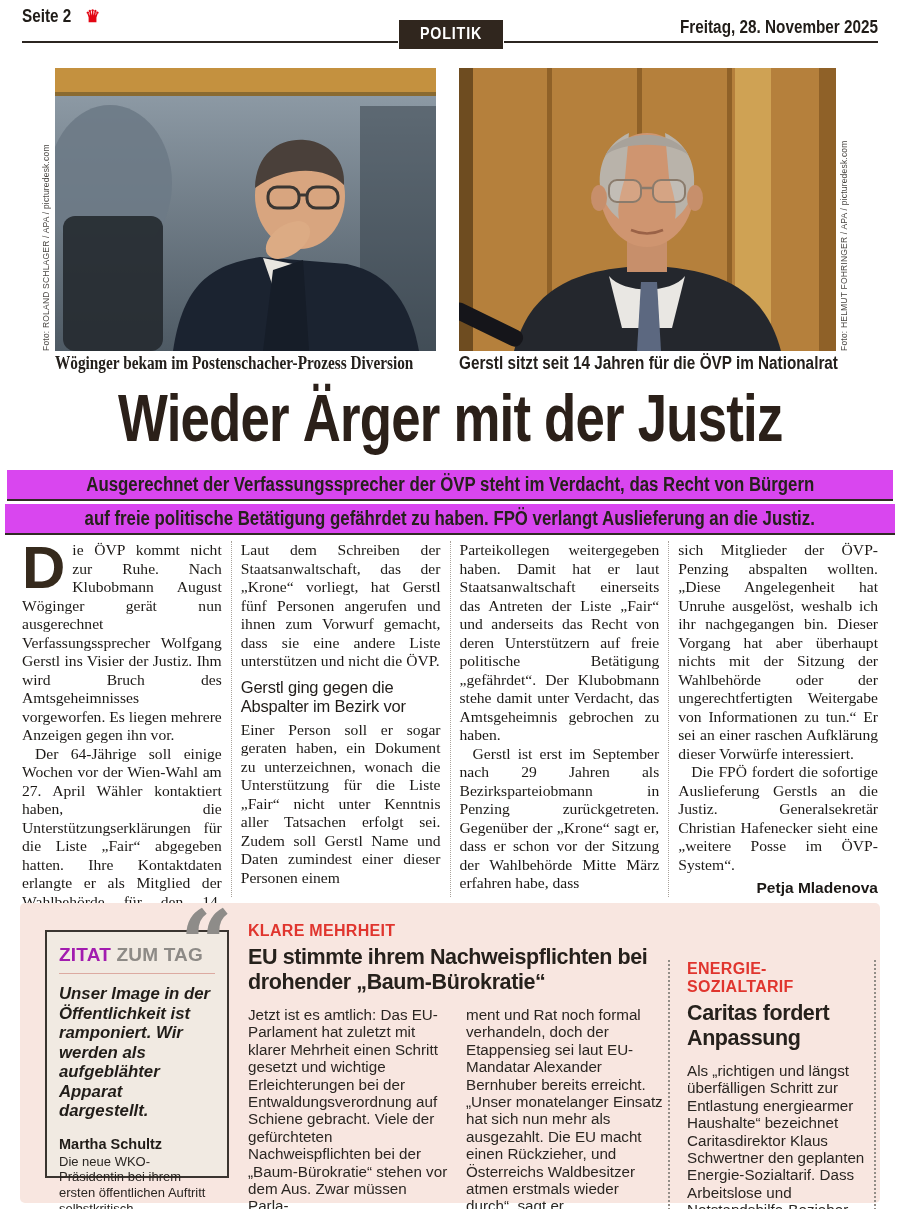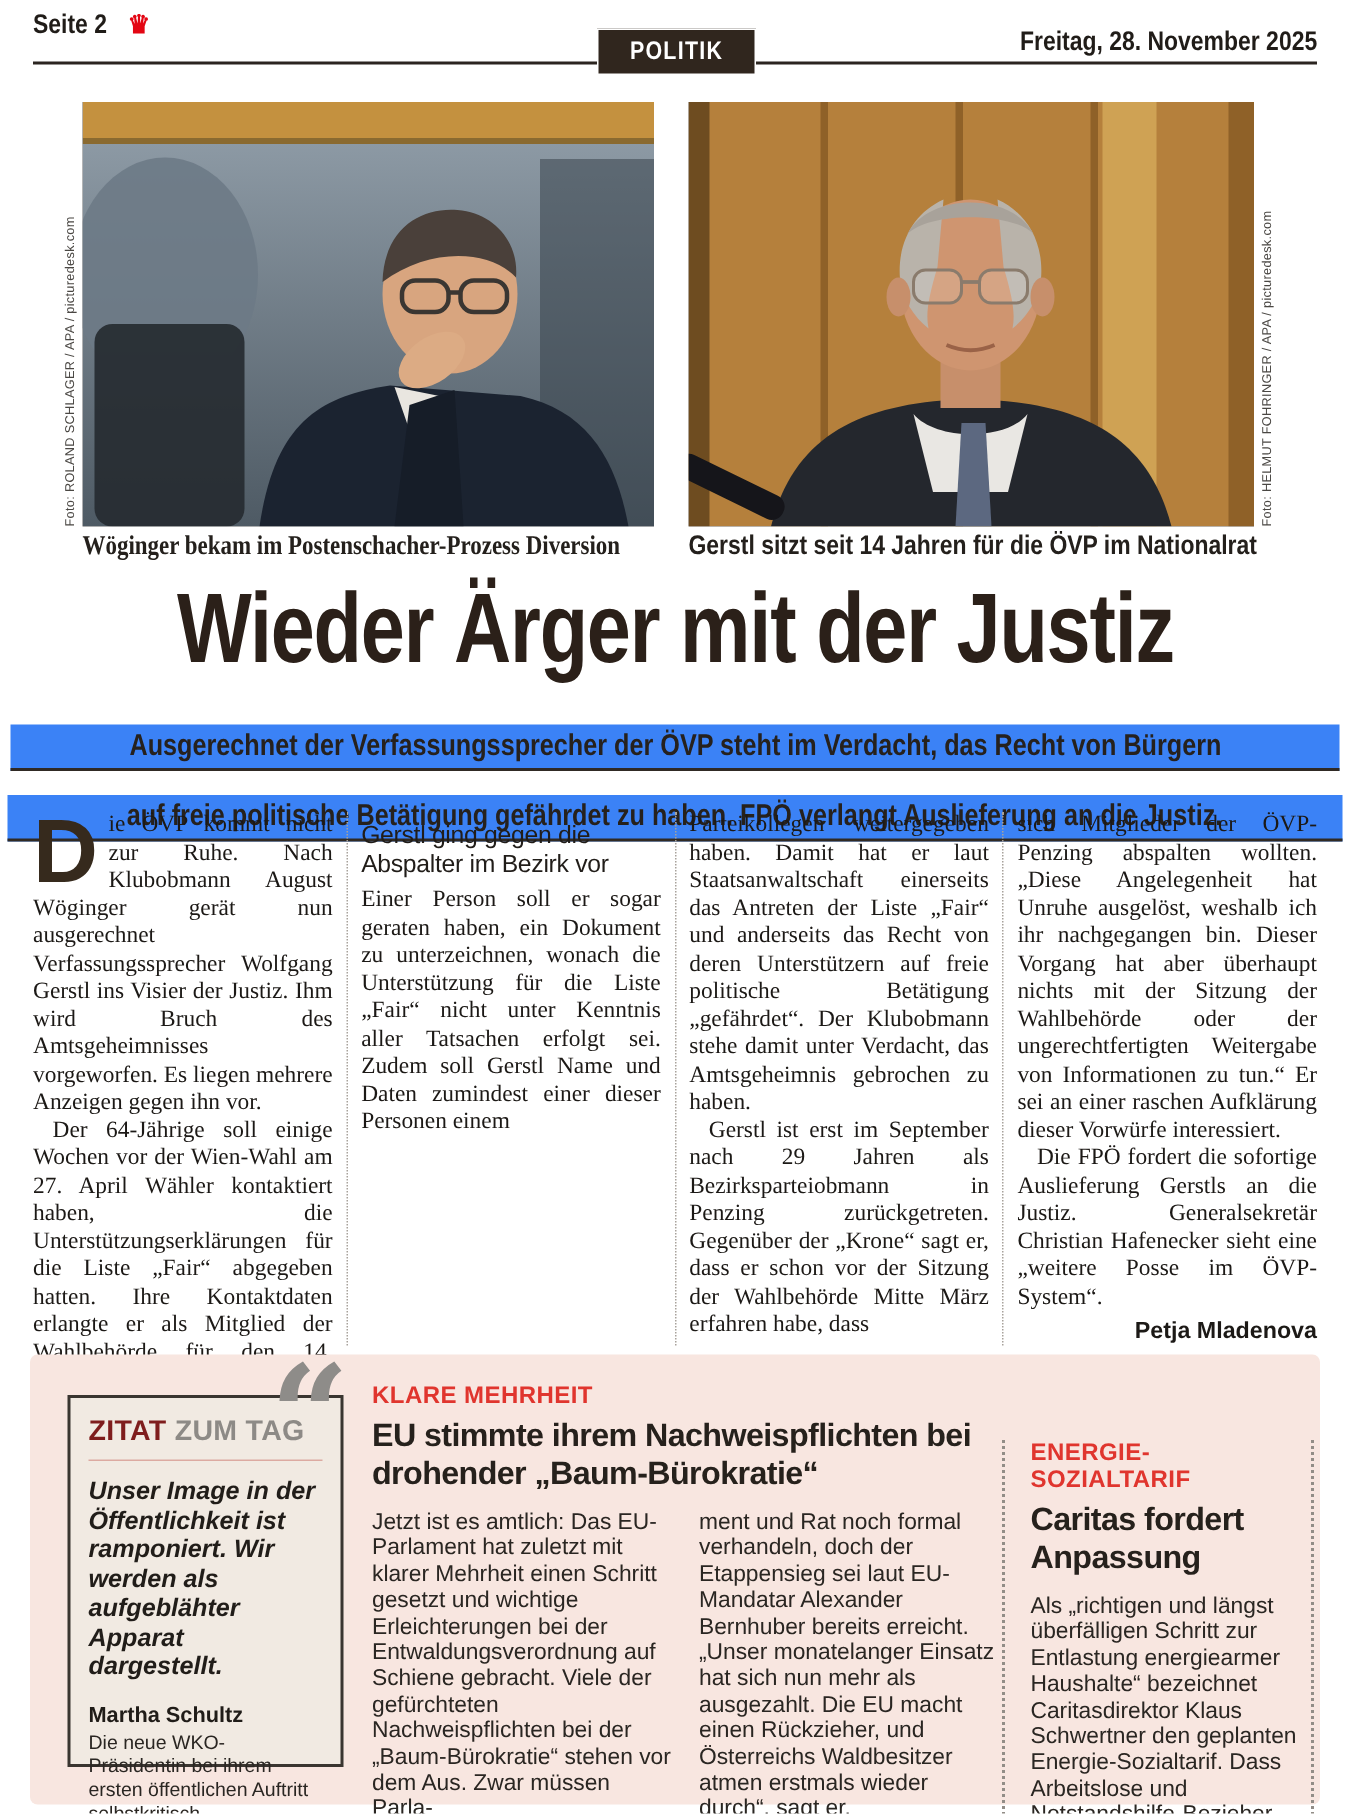--- a/index.html
+++ b/index.html
@@ -32,22 +32,22 @@
   .caption{position:absolute;top:353px;font-size:18px;font-weight:700;color:#24201c;}
   .caption-left{left:55px;width:395px;font-family:Liberation Serif, serif;}
   .caption-right{left:459px;width:400px;}
 
   
   .headline{position:absolute;top:384px;left:0;width:900px;text-align:center;
     font-size:66px;font-weight:800;color:#2b2019;letter-spacing:-1px;line-height:1.05;}
   .headline .cond-c{transform:scaleX(0.8);}
   .subhead{position:absolute;top:467px;left:0;width:900px;text-align:center;font-size:20px;
     font-weight:700;color:#26211d;line-height:24px;}
-  .subhead .line{display:inline-block;background:#3b82f6;border-bottom:2px solid #302a24;
-    padding:2px 10px 3px;margin-top:16px;}
+  .subhead .line{display:inline-block;background:#d946ef;border-bottom:2px solid #302a24;
+    padding:2px 10px 3px;margin-top:3px;}
 
   
   .cols{position:absolute;top:541px;left:22px;width:856px;height:356px;display:flex;
     font-family:"Liberation Serif",serif;font-size:15.6px;line-height:18.5px;color:#1c1916;}
   .col{flex:1 1 0;padding:0 9px;text-align:justify;}
   .col:first-child{padding-left:0;}
   .col:last-child{padding-right:0;}
   .col + .col{border-left:1px dotted #a8a29b;}
   .col p{margin:0;}
   .col p.ind{text-indent:13px;}
@@ -57,21 +57,21 @@
     line-height:19px;letter-spacing:-0.2px;text-align:left;margin:7px 0 5px;color:#211d19;}
   .byline{font-family:"Liberation Sans",sans-serif;font-weight:700;font-size:15.5px;
     text-align:right;margin-top:5px;}
 
   
   .bottom{position:absolute;top:903px;left:20px;width:860px;height:300px;background:#f8e6e0;border-radius:5px;}
 
   .quote-box{position:absolute;top:27px;left:25px;width:156px;height:222px;background:#f1eae2;
     border:2px solid #3a3530;padding:12px 12px 10px;}
   .qb-title{font-size:19px;font-weight:800;letter-spacing:0.2px;}
-  .qb-title .red{color:#7f1d1d;}
+  .qb-title .red{color:#a21caf;}
   .qb-title .gray{color:#8d8a86;}
   .qb-divider{border-bottom:1px solid #dcaaa1;margin:7px 0 10px;}
   .qb-quote{font-style:italic;font-weight:700;font-size:16.8px;line-height:19.5px;color:#211d19;}
   .qb-author{font-weight:700;font-size:14.5px;margin-top:15px;}
   .qb-desc{font-size:13px;line-height:15.8px;margin-top:2px;color:#2a2622;}
   .qmark{position:absolute;top:-34px;right:-6px;font-family:"DejaVu Serif",serif;font-weight:700;
     font-size:92px;line-height:1;color:#8e8c89;}
 
   .kicker{color:#e0352e;font-weight:800;font-size:16px;letter-spacing:0.3px;}
   .sub-headline{font-weight:800;font-size:21.5px;line-height:24.5px;letter-spacing:-0.4px;
@@ -167,20 +167,21 @@
   <span class="line"><span class="cond-c">Ausgerechnet der Verfassungssprecher der ÖVP steht im Verdacht, das Recht von Bürgern</span></span><br>
   <span class="line"><span class="cond-c">auf freie politische Betätigung gefährdet zu haben. FPÖ verlangt Auslieferung an die Justiz.</span></span>
 </div>
 
 <div class="cols">
   <div class="col">
     <p><span class="dropcap">D</span><span>ie ÖVP kommt nicht zur Ruhe. Nach Klubobmann August Wöginger gerät nun ausgerechnet Verfassungssprecher Wolfgang Gerstl ins Visier der Justiz. Ihm wird Bruch des Amtsgeheimnisses vorgeworfen. Es liegen mehrere Anzeigen gegen ihn vor.</span></p>
     <p class="ind">Der 64-Jährige soll einige Wochen vor der Wien-Wahl am 27. April Wähler kontaktiert haben, die Unterstützungserklärungen für die Liste „Fair“ abgegeben hatten. Ihre Kontaktdaten erlangte er als Mitglied der Wahlbehörde für den 14. Bezirk, wo „Fair“ antrat.</p>
   </div>
   <div class="col">
+    <p>Laut dem Schreiben der Staatsanwaltschaft, das der „Krone“ vorliegt, hat Gerstl fünf Personen angerufen und ihnen zum Vorwurf gemacht, dass sie eine andere Liste unterstützen und nicht die ÖVP.</p>
     <div class="crosshead">Gerstl ging gegen die Abspalter im Bezirk vor</div>
     <p>Einer Person soll er sogar geraten haben, ein Dokument zu unterzeichnen, wonach die Unterstützung für die Liste „Fair“ nicht unter Kenntnis aller Tatsachen erfolgt sei. Zudem soll Gerstl Name und Daten zumindest einer dieser Personen einem</p>
   </div>
   <div class="col">
     <p>Parteikollegen weitergegeben haben. Damit hat er laut Staatsanwaltschaft einerseits das Antreten der Liste „Fair“ und anderseits das Recht von deren Unterstützern auf freie politische Betätigung „gefährdet“. Der Klubobmann stehe damit unter Verdacht, das Amtsgeheimnis gebrochen zu haben.</p>
     <p class="ind">Gerstl ist erst im September nach 29 Jahren als Bezirksparteiobmann in Penzing zurückgetreten. Gegenüber der „Krone“ sagt er, dass er schon vor der Sitzung der Wahlbehörde Mitte März erfahren habe, dass</p>
   </div>
   <div class="col">
     <p>sich Mitglieder der ÖVP-Penzing abspalten wollten. „Diese Angelegenheit hat Unruhe ausgelöst, weshalb ich ihr nachgegangen bin. Dieser Vorgang hat aber überhaupt nichts mit der Sitzung der Wahlbehörde oder der ungerechtfertigten Weitergabe von Informationen zu tun.“ Er sei an einer raschen Aufklärung dieser Vorwürfe interessiert.</p>
     <p class="ind">Die FPÖ fordert die sofortige Auslieferung Gerstls an die Justiz. Generalsekretär Christian Hafenecker sieht eine „weitere Posse im ÖVP-System“.</p>

